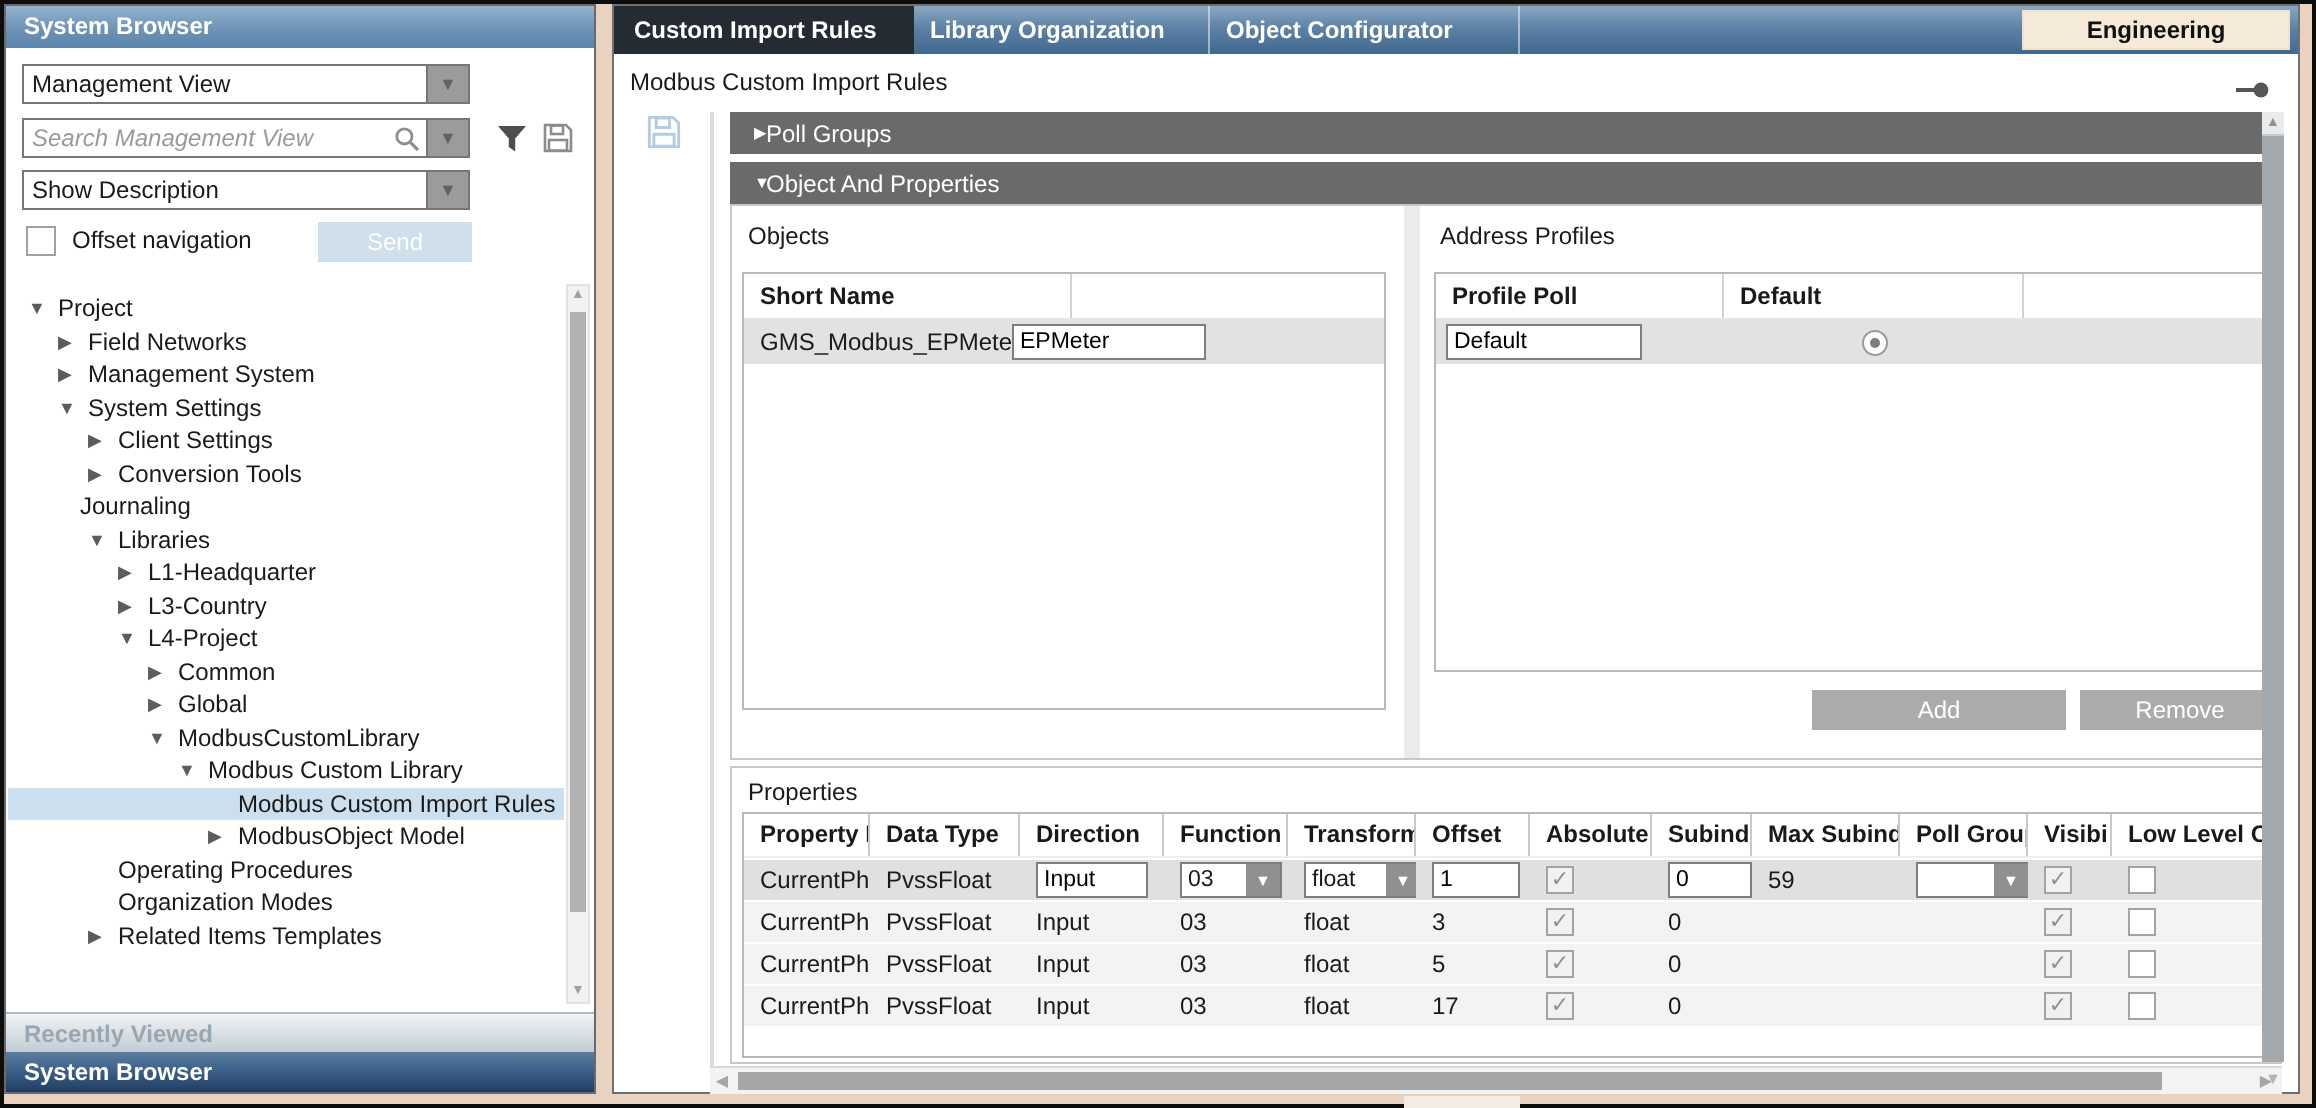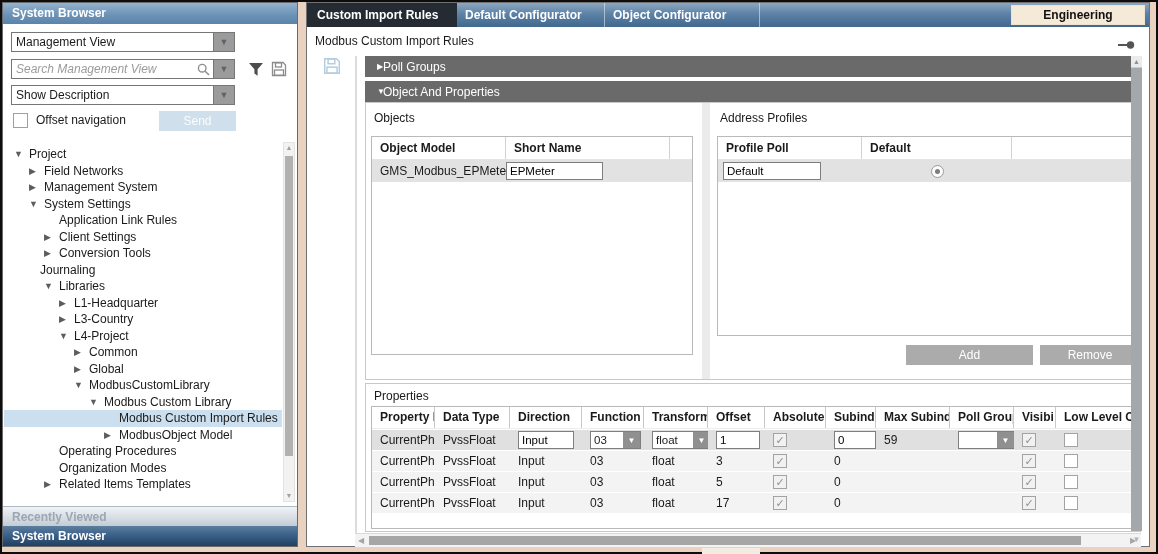--- a/index.html
+++ b/index.html
@@ -141,24 +141,20 @@
           </div>
           <div class="titem" style="padding-left: 25px;">
             <span class="tw">▶</span>
             <span class="tlabel">Management System</span>
           </div>
           <div class="titem" style="padding-left: 25px;">
             <span class="tw">▼</span>
             <span class="tlabel">System Settings</span>
           </div>
           <div class="titem" style="padding-left: 40px;">
-            <span class="tw"></span>
-            <span class="tlabel">Application Link Rules</span>
-          </div>
-          <div class="titem" style="padding-left: 40px;">
             <span class="tw">▶</span>
             <span class="tlabel">Client Settings</span>
           </div>
           <div class="titem" style="padding-left: 40px;">
             <span class="tw">▶</span>
             <span class="tlabel">Conversion Tools</span>
           </div>
           <div class="titem" style="padding-left: 21px;">
             <span class="tw"></span>
             <span class="tlabel">Journaling</span>
@@ -223,21 +219,21 @@
       <span class="arr" style="bottom:0">▼</span>
     </div>
 
     <div class="lp-recent">Recently Viewed</div>
     <div class="lp-bottom">System Browser</div>
   </div>
 
   <div class="right-panel">
     <div class="tabbar">
       <div class="tab active">Custom Import Rules</div>
-      <div class="tab t2">Default Configurator</div>
+      <div class="tab t2">Library Organization</div>
       <div class="tab t3">Object Configurator</div>
     </div>
     <div class="mode-btn">Engineering</div>
 
     <div class="page-title">Modbus Custom Import Rules</div>
     <span class="pin">
       <svg width="17" height="10">
             <line x1="0" y1="5" x2="9" y2="5" stroke="#555" stroke-width="2"></line>
             <circle cx="12.5" cy="5" r="3.7" fill="#555"></circle>
           </svg>
@@ -259,21 +255,20 @@
     <div class="secbar" style="top:78px">
       <span class="sarr">▼</span>
       <span>Object And Properties</span>
     </div>
 
     <div class="group-panel" style="top:99px; height:278px">
       <div class="group-label" style="left:8px; top:8px">Objects</div>
 
       <div class="gtable" style="left:5px; top:33px; width:322px; height:219px">
         <div class="ghead">
-          <div class="gcell" style="width:134px">Object Model</div>
           <div class="gcell" style="width:164px">Short Name</div>
           <div class="gcell" style="flex:1; border-right:none"></div>
         </div>
         <div class="grow">
           <span style="width:134px; padding-left:8px">GMS_Modbus_EPMeter</span>
           <input class="tin" style="width: 97px;" value="EPMeter">
         </div>
       </div>
 
       <div class="band" style="left:336px; top:0; width:8px; height:276px"></div>

